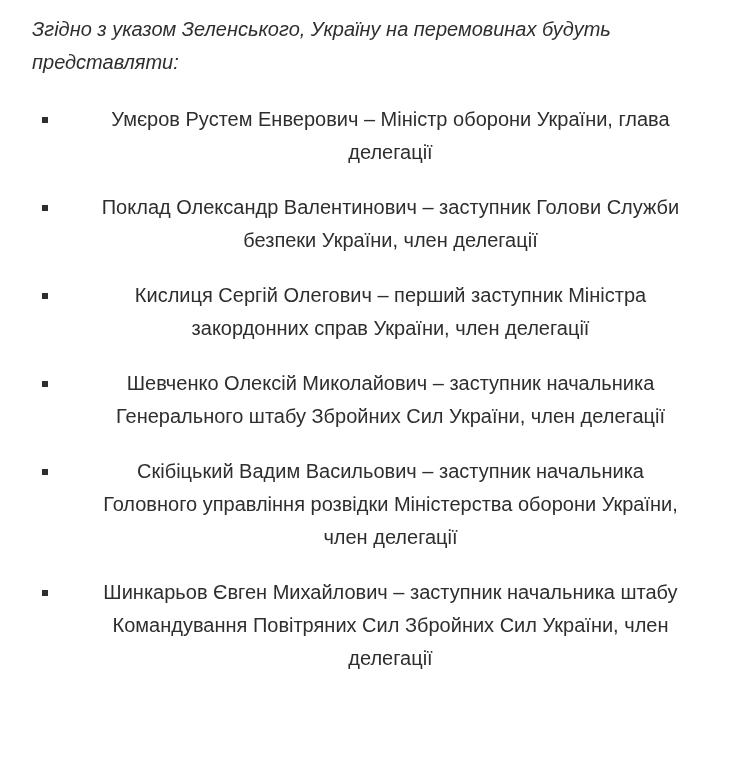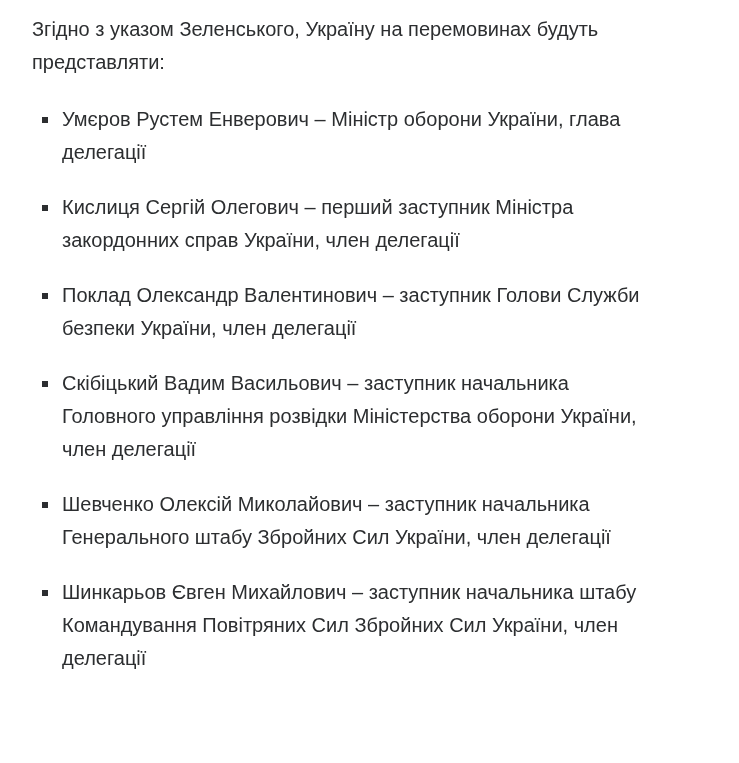--- a/index.html
+++ b/index.html
@@ -12,25 +12,27 @@
     color: #2c2e30;
   }
   .page {
     padding: 13px 20px 0 32px;
   }
   .intro {
     font-size: 20px;
     line-height: 33px;
     margin: 0 0 24px 0;
     white-space: pre-line;
+    font-style: italic;
   }
   .delegation-list {
     list-style: none;
     margin: 0;
     padding: 0;
+    text-align: center;
   }
   .item {
     position: relative;
     padding-left: 30px;
     margin-bottom: 22px;
     font-size: 20px;
     line-height: 33px;
   }
   .marker {
     position: absolute;
@@ -53,38 +55,38 @@
 представляти:</p>
 
   <ul class="delegation-list">
     <li class="item">
       <span class="marker"></span>
       <span class="item-text">Умєров Рустем Енверович – Міністр оборони України, глава
 делегації</span>
     </li>
     <li class="item">
       <span class="marker"></span>
+      <span class="item-text">Поклад Олександр Валентинович – заступник Голови Служби
+безпеки України, член делегації</span>
+    </li>
+    <li class="item">
+      <span class="marker"></span>
       <span class="item-text">Кислиця Сергій Олегович – перший заступник Міністра
 закордонних справ України, член делегації</span>
     </li>
     <li class="item">
       <span class="marker"></span>
-      <span class="item-text">Поклад Олександр Валентинович – заступник Голови Служби
-безпеки України, член делегації</span>
+      <span class="item-text">Шевченко Олексій Миколайович – заступник начальника
+Генерального штабу Збройних Сил України, член делегації</span>
     </li>
     <li class="item">
       <span class="marker"></span>
       <span class="item-text">Скібіцький Вадим Васильович – заступник начальника
 Головного управління розвідки Міністерства оборони України,
 член делегації</span>
-    </li>
-    <li class="item">
-      <span class="marker"></span>
-      <span class="item-text">Шевченко Олексій Миколайович – заступник начальника
-Генерального штабу Збройних Сил України, член делегації</span>
     </li>
     <li class="item">
       <span class="marker"></span>
       <span class="item-text">Шинкарьов Євген Михайлович – заступник начальника штабу
 Командування Повітряних Сил Збройних Сил України, член
 делегації</span>
     </li>
   </ul>
 </main>
 

